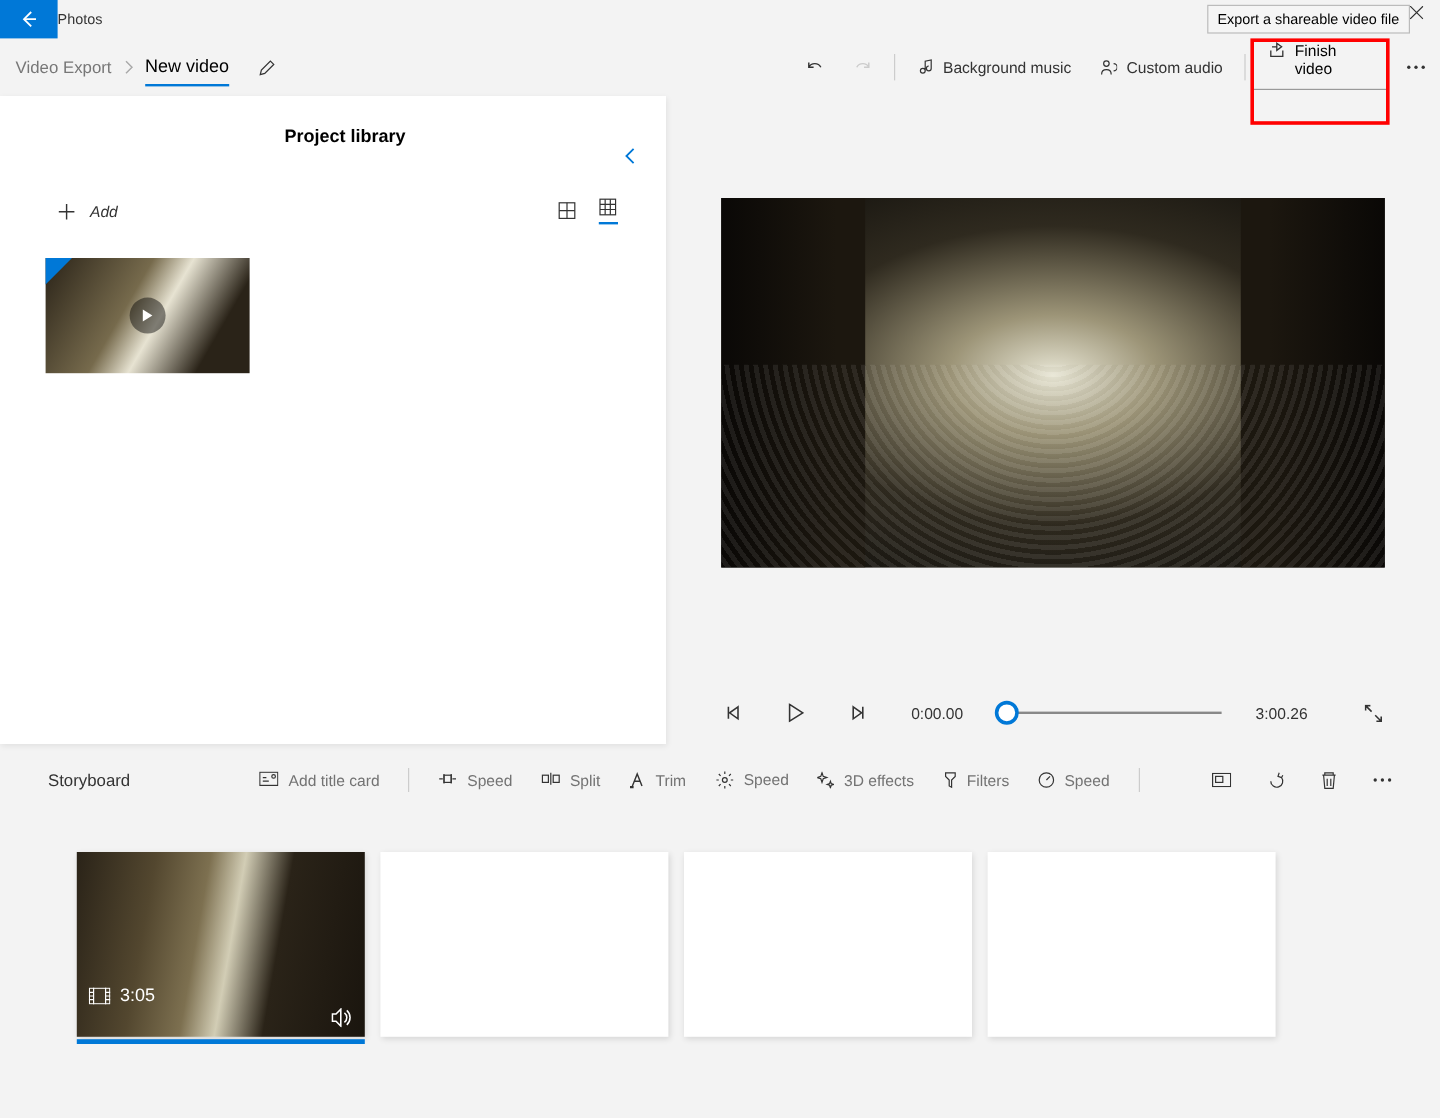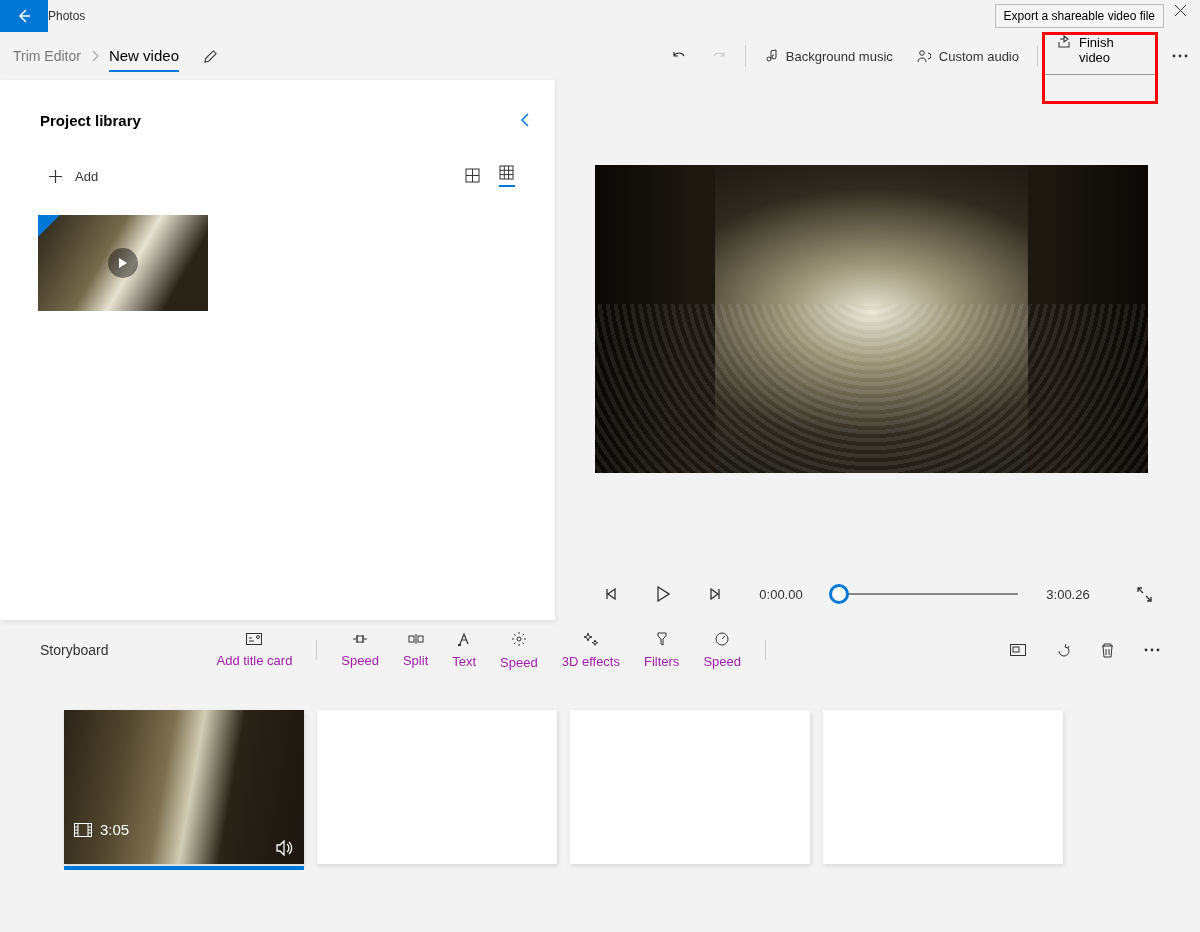--- a/index.html
+++ b/index.html
@@ -22,60 +22,60 @@
   .cmd-right { margin-left: auto; display: flex; align-items: center; height: 48px; }
   .cmd-btn { height: 100%; display: flex; align-items: center; padding: 0 12px; gap: 8px; font-size: 13px; color: #333; }
   .cmd-sep { width: 1px; height: 22px; background: #ccc; margin: 0 6px; }
   .cmd-icon { width: 14px; height: 14px; display: inline-flex; align-items: center; justify-content: center; }
 
   .redo { color: #bbb; }
   .finish-btn-box { border: 3px solid #ff0000; height: 72px; position: absolute; left: 1042px; top: 32px; width: 116px; z-index: 3; }
   .finish-btn { display: flex; gap: 8px; padding: 0 12px; height: 40px; border-bottom: 1px solid #999; font-size: 13px; }
 
   
-  .tooltip { position: absolute; right: 36px; top: 4px; background: #f5f5f5; border: 1px solid #bbb; padding: 4px 8px; font-size: 12px; z-index: 10; }
+  .tooltip { position: absolute; right: 25px; top: 4px; background: #f5f5f5; border: 1px solid #bbb; padding: 4px 8px; font-size: 12px; z-index: 10; }
 
   
   .main { display: flex; height: 540px; }
   .library-panel { width: 555px; background: #fff; box-shadow: 1px 2px 5px rgba(0,0,0,0.08); position: relative; }
-  .lib-header { display: flex; align-items: center; padding: 25px 20px 0 40px; height: 55px; }
+  .lib-header { display: flex; align-items: center; padding: 25px 20px 0 40px; height: 55px; flex-direction: column; }
   .lib-title { font-size: 15px; font-weight: 600; }
   .lib-collapse { margin-left: auto; color: #0078d7; padding-right: 5px;}
 
-  .lib-toolbar { display: flex; align-items: center; padding: 30px 40px 0 48px; }
+  .lib-toolbar { display: flex; align-items: center; padding: 30px 40px 0 48px; font-style: italic; }
   .add-btn { display: flex; align-items: center; gap: 12px; font-size: 13px; color: #333; }
   .view-toggles { margin-left: auto; display: flex; gap: 18px; align-items: center;}
   .vt { width: 16px; height: 16px; }
   .vt.active { border-bottom: 2px solid #0078d7; padding-bottom: 4px; box-sizing: content-box;}
 
   .lib-items { padding: 28px 38px; }
   .lib-thumb { width: 170px; height: 96px; position: relative; background: linear-gradient(120deg,#2a2318 0%,#766a4c 40%,#e7e3d2 55%,#2a2318 80%); }
   .lib-thumb::before { content: ""; position: absolute; top: 0; left: 0; border-top: 22px solid #0078d7; border-right: 22px solid transparent; }
   .play-badge { position: absolute; top: 50%; left: 50%; transform: translate(-50%,-50%); width: 30px; height: 30px; border-radius: 50%; background: rgba(0,0,0,0.45); display:flex; align-items:center; justify-content:center; }
   .play-badge svg { fill: #fff; }
 
   
-  .preview { flex: 1; display: flex; flex-direction: column; padding: 85px 40px 0 40px; }
+  .preview { flex: 1; display: flex; flex-direction: column; align-items: center; padding: 85px 40px 0 40px; }
   .video-frame { width: 553px; height: 308px; background: radial-gradient(ellipse at center 48%, #e8e6d5 0%, #9d9578 22%, #2f2a1f 55%, #0a0907 100%); position: relative; overflow: hidden; }
   .hall-left, .hall-right { position: absolute; top: 0; width: 120px; height: 100%; background: linear-gradient(90deg,#0a0806,#1c170f 80%); }
   .hall-left { left: 0; } .hall-right { right: 0; transform: scaleX(-1);}
   .hall-floor { position: absolute; bottom: 0; left: 0; right:0; height: 55%; background: repeating-radial-gradient(circle at 50% -20%, rgba(255,255,255,0.08) 0 4px, rgba(0,0,0,0.02) 4px 8px); }
   .playback { display: flex; align-items: center; gap: 20px; margin-top: 105px; width: 100%; justify-content: center; }
   .pb-btn { width: 32px; height: 32px; display: flex; align-items: center; justify-content: center; }
   .time { font-size: 13px; color: #333; width: 60px; text-align: center;}
   .seek { flex: 1; max-width: 190px; height: 2px; background: #888; position: relative; }
   .seek-thumb { position: absolute; left: -2px; top: -9px; width: 20px; height: 20px; border-radius: 50%; border: 3px solid #0078d7; background: #fff; }
   .fullscreen { margin-left: 10px;}
 
   
   .storyboard { padding: 0 40px; }
   .sb-header { display: flex; align-items: center; height: 60px; font-size: 13px; }
   .sb-title { font-size: 14px; font-weight: 400; margin-right: 108px; color:#333;}
   .sb-tools { display: flex; align-items: center; gap: 24px; flex: 1; }
-  .sb-tool { display: flex; align-items: center; gap: 8px; color: #a21caf; flex-direction: column; }
+  .sb-tool { display: flex; gap: 8px; color: #737373; }
   .sb-sep { width: 1px; height: 20px; background: #ccc; }
   .sb-right { display: flex; align-items: center; gap: 30px; margin-left: auto; }
 
   .sb-strip { display: flex; gap: 13px; padding: 30px 24px 0 24px; }
   .clip { width: 240px; height: 154px; background: #fff; box-shadow: 1px 2px 5px rgba(0,0,0,0.12); position: relative; }
   .clip.filled { background: linear-gradient(100deg,#2a2318 0%, #53472f 25%, #7d7050 42%, #d2cdb5 53%, #2a2318 68%,#1a150e 100%); }
   .clip-bar { position: absolute; bottom: -6px; left: 0; right: 0; height: 4px; background: #0078d7; }
   .clip-overlay { position: absolute; bottom: 26px; left: 10px; display: flex; align-items: center; gap: 8px; color: #fff; font-size: 15px; }
   .clip-sound { position: absolute; bottom: 8px; right: 10px; color: #fff; }
   svg { display: block; }
@@ -95,21 +95,21 @@
     <svg width="11" height="11" viewBox="0 0 11 11">
         <path d="M0 0l11 11M11 0L0 11" stroke="#333" stroke-width="1"></path>
       </svg>
   </div>
 </div>
 
 <div class="tooltip">Export a shareable video file</div>
 
 <div class="cmd-bar">
   <div class="breadcrumb">
-    <span class="bc-link">Trim Editor</span>
+    <span class="bc-link">Video Export</span>
     <span class="bc-chev">
       <svg width="8" height="12" viewBox="0 0 8 12">
           <path d="M2 1l5 5-5 5" stroke="#aaa" stroke-width="1.2" fill="none"></path>
         </svg>
     </span>
     <span class="bc-current">New video</span>
     <span class="bc-edit">
       <svg width="15" height="15" viewBox="0 0 16 16">
           <path d="M2 14l1-4 8-8 3 3-8 8-4 1z" stroke="#333" stroke-width="1.1" fill="none"></path>
         </svg>
@@ -284,21 +284,21 @@
           </span>
         <span>Split</span>
       </div>
       <div class="sb-tool">
         <span>
             <svg width="14" height="14" viewBox="0 0 14 14">
               <path d="M3 12L7 2l4 10M4.5 8h5" stroke="#333" fill="none" stroke-width="1.2"></path>
               <path d="M1 13h3" stroke="#333" stroke-width="2"></path>
             </svg>
           </span>
-        <span>Text</span>
+        <span>Trim</span>
       </div>
       <div class="sb-tool">
         <span>
             <svg width="16" height="16" viewBox="0 0 16 16">
               <circle cx="8" cy="8" r="2" stroke="#333" fill="none"></circle>
               <path d="M8 1v2M8 13v2M1 8h2M13 8h2M3 3l1.5 1.5M13 13l-1.5-1.5M13 3l-1.5 1.5M3 13l1.5-1.5" stroke="#333"></path>
             </svg>
           </span>
         <span>Speed</span>
       </div>

